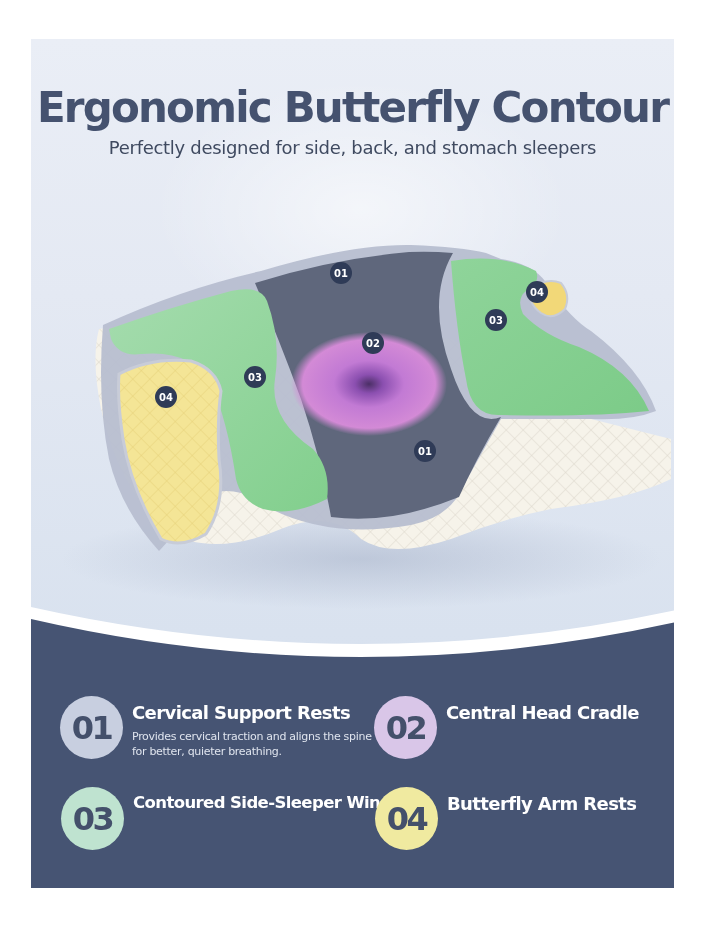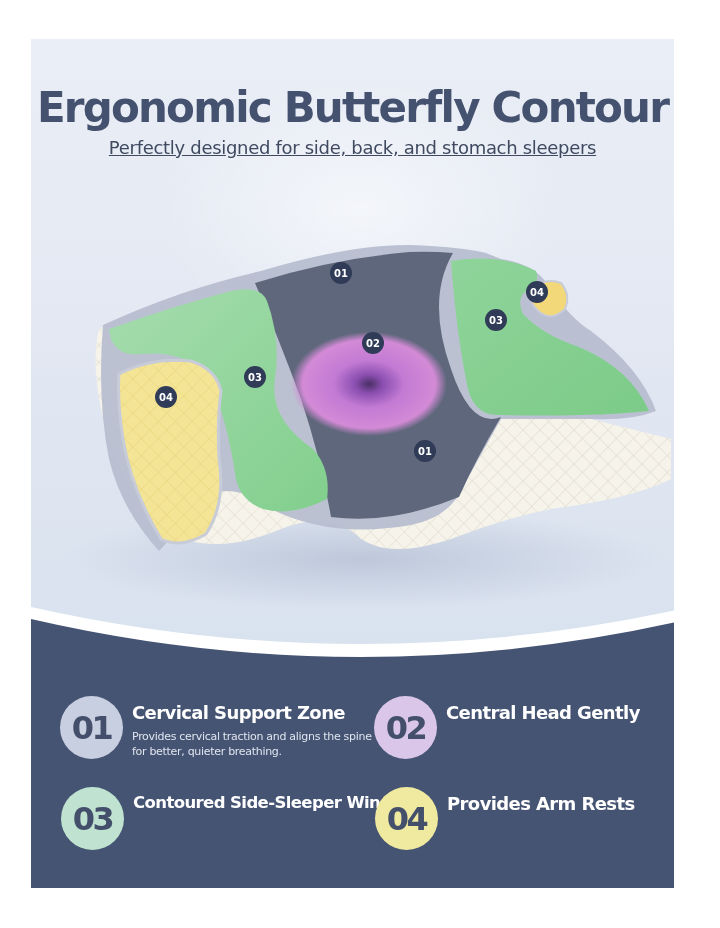--- a/index.html
+++ b/index.html
@@ -15,21 +15,21 @@
       content: ""; position: absolute; left: 120px; top: 40px; width: 420px; height: 260px;
       background: radial-gradient(ellipse at center, rgba(255,255,255,0.55), rgba(255,255,255,0) 70%);
     }
     .title {
       position: absolute; left: 0; right: 0; top: 44px; text-align: center;
       font-family: "DejaVu Sans", sans-serif; font-weight: bold; font-size: 42px;
       letter-spacing: -1.8px; color: #45526f; line-height: 50px;
     }
     .subtitle {
       position: absolute; left: 0; right: 0; top: 98px; text-align: center;
-      font-family: "DejaVu Sans", sans-serif; font-size: 18px; color: #3f4a60; letter-spacing: -0.3px; text-decoration: underline;
+      font-family: "DejaVu Sans", sans-serif; font-size: 18px; color: #3f4a60; letter-spacing: -0.3px;
     }
     .pillow { position: absolute; left: 0; top: 0; width: 659px; height: 849px; }
     .wave { position: absolute; left: 0; top: 560px; width: 659px; height: 289px; }
     .feature { position: absolute; width: 300px; height: 80px; }
     .badge {
       position: absolute; left: 0; top: 0; width: 63px; height: 63px; border-radius: 50%;
       display: flex; align-items: center; justify-content: center;
       font-family: "DejaVu Sans", sans-serif; font-weight: bold; font-size: 32px;
       color: #44506b; letter-spacing: -2.5px;
     }
@@ -131,32 +131,32 @@
     </g>
   </svg>
 
   <svg class="wave" viewBox="0 0 659 289" preserveAspectRatio="none" xmlns="http://www.w3.org/2000/svg">
     <path d="M0 8 Q330 82 659 8 L659 289 L0 289 Z" fill="#ffffff"></path>
     <path d="M0 20 Q330 96 659 20 L659 289 L0 289 Z" fill="#465473"></path>
   </svg>
 
   <div class="feature" style="left:29px; top:657px;">
     <div class="badge" style="background:#c8cfe0;">01</div>
-    <div class="f-title">Cervical Support Zone</div>
+    <div class="f-title">Cervical Support Rests</div>
     <div class="f-desc">Provides cervical traction and aligns the spine for better, quieter breathing.</div>
   </div>
 
   <div class="feature" style="left:343px; top:657px;">
     <div class="badge" style="background:#d9c6e8;">02</div>
-    <div class="f-title">Central Head Gently</div>
+    <div class="f-title">Central Head Cradle</div>
   </div>
 
   <div class="feature" style="left:30px; top:748px;">
     <div class="badge" style="background:#bfe3d0;">03</div>
     <div class="f-title" style="font-size:16.5px;">Contoured Side-Sleeper Wings</div>
   </div>
 
   <div class="feature" style="left:344px; top:748px;">
     <div class="badge" style="background:#f0eaa0;">04</div>
-    <div class="f-title">Provides Arm Rests</div>
+    <div class="f-title">Butterfly Arm Rests</div>
   </div>
 
 </div>
 
 </body></html>

